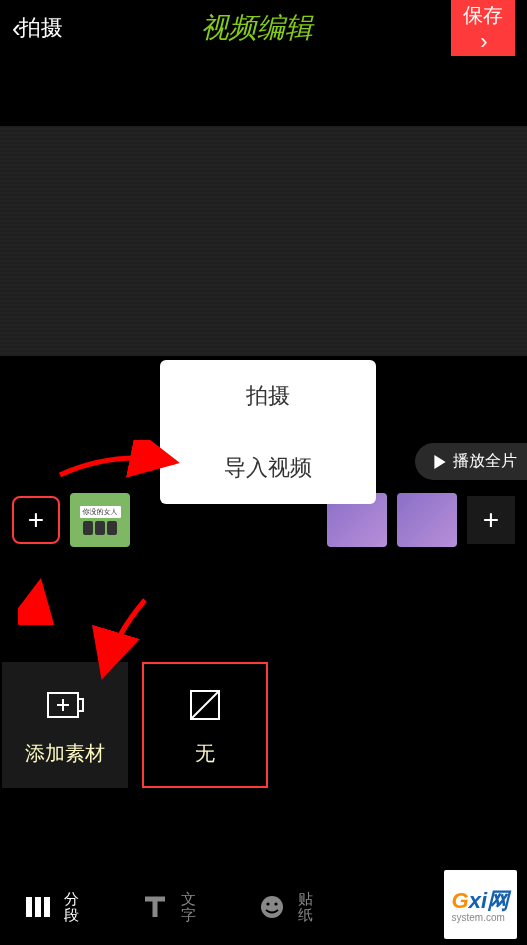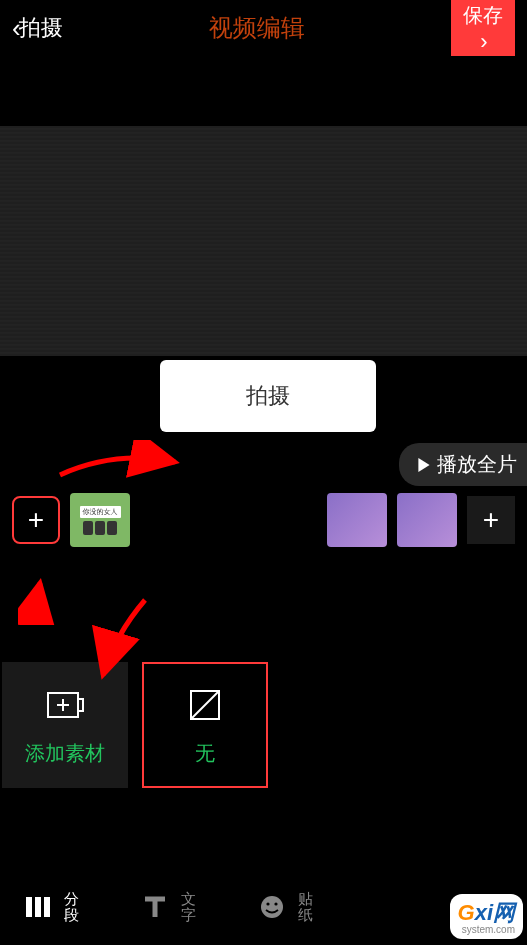--- a/index.html
+++ b/index.html
@@ -21,21 +21,21 @@
   padding: 10px 12px;
   height: 56px;
 }
 .back-btn {
   display: flex;
   align-items: center;
   font-size: 22px;
   color: #fff;
 }
 .back-btn .chev { font-size: 26px; margin-right: -2px; font-weight: 300; }
-.title { font-size: 24px; color: #c2410c; }
+.title { font-size: 28px; color: #84cc16; font-style: italic; }
 .save-btn {
   background: #ff3a3a;
   color: #fff;
   border-radius: 6px;
   padding: 8px 12px;
   font-size: 20px;
   display: flex;
   align-items: center;
   flex-direction: column;
 }
@@ -70,21 +70,21 @@
   position: relative;
   height: 40px;
 }
 .play-full {
   position: absolute;
   right: 0;
   top: 7px;
   background: #2a2a2a;
   border-radius: 20px 0 0 20px;
   padding: 8px 10px 8px 18px;
-  font-size: 20px;
+  font-size: 16px;
   display: flex;
   align-items: center;
   gap: 6px;
 }
 
 
 .timeline {
   display: flex;
   align-items: center;
   gap: 10px;
@@ -176,21 +176,21 @@
 .trans-item {
   width: 126px;
   height: 126px;
   background: #1a1a1a;
   display: flex;
   flex-direction: column;
   align-items: center;
   justify-content: center;
   gap: 14px;
   font-size: 20px;
-  color: #22c55e;
+  color: #fef9c3;
 }
 .trans-item.selected {
   border: 2px solid #ff3a3a;
   background: #000;
 }
 .trans-icon {
   width: 42px;
   height: 42px;
   display: flex;
   align-items: center;
@@ -215,32 +215,32 @@
   margin-right: 60px;
   color: #888;
 }
 .nav-item.active { color: #fff; }
 .nav-icon { width: 32px; height: 32px; display:flex; align-items:center; justify-content:center; }
 .nav-text { font-size: 15px; line-height: 1.1; }
 
 
 .watermark {
   position: absolute;
-  right: 4px;
+  right: 10px;
   bottom: 6px;
   background: #fff;
   color: #1560b0;
   font-size: 22px;
-  padding: 4px 8px;
-  border-radius: 12px;
+  padding: 16px 8px;
+  border-radius: 2px;
   font-weight: bold;
   font-style: italic;
 }
 .watermark .g { color: #ff8c00; }
-.watermark .sub { font-size: 10px; color: #888; font-weight: normal; font-style: normal; display:block; margin-top:-4px;text-align:right; }
+.watermark .sub { font-size: 10px; color: #888; font-weight: normal; font-style: normal; display:block; margin-top:-4px; }
 
 
 .arrow {
   position: absolute;
   pointer-events: none;
   z-index: 60;
 }
 </style>
 </head>
 <body>
@@ -285,20 +285,21 @@
   <div style="flex:1"></div>
   <div class="thumb purple"></div>
   <div class="thumb purple"></div>
   <div class="add-clip-right">
     <span>+</span>
   </div>
 </div>
 
 <div class="popup">
   <div class="popup-item">拍摄</div>
+  <div class="popup-item">导入视频</div>
 </div>
 
 <div class="trans-row">
   <div class="trans-item">
     <div class="trans-icon">
       <svg width="40" height="30" viewBox="0 0 40 30">
           <rect x="3" y="3" width="30" height="24" fill="none" stroke="#fff" stroke-width="2"></rect>
           <line x1="18" y1="9" x2="18" y2="21" stroke="#fff" stroke-width="2"></line>
           <line x1="12" y1="15" x2="24" y2="15" stroke="#fff" stroke-width="2"></line>
           <rect x="33" y="9" width="5" height="12" fill="none" stroke="#fff" stroke-width="2"></rect>

